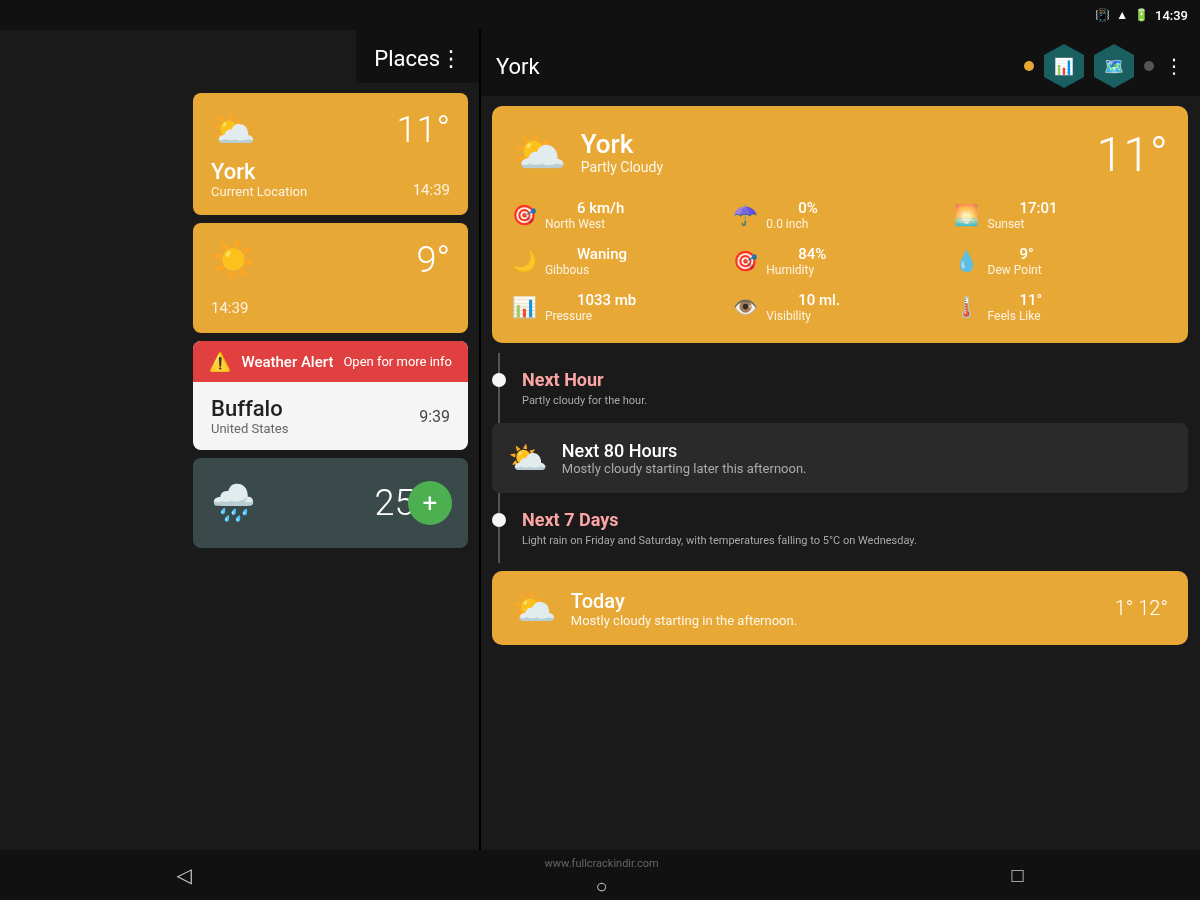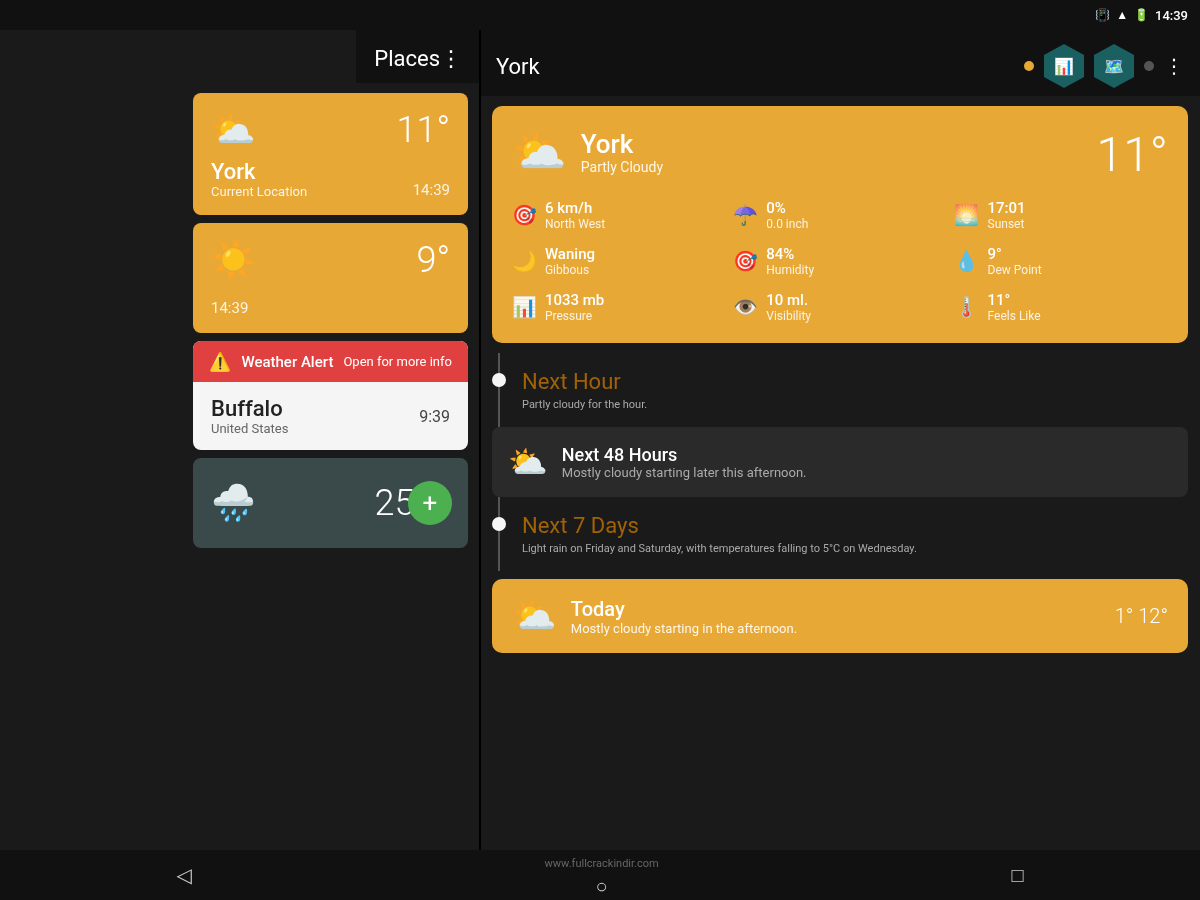--- a/index.html
+++ b/index.html
@@ -328,20 +328,21 @@
       gap: 8px;
     }
     .detail-icon {
       font-size: 20px;
       color: rgba(255,255,255,0.9);
     }
     .detail-value {
       color: #fff;
       font-size: 15px;
       font-weight: 500;
+      margin-left: 32px;
     }
     .detail-label {
       color: rgba(255,255,255,0.85);
       font-size: 12px;
     }
 
     
     .timeline-section {
       padding: 0 12px;
       position: relative;
@@ -369,23 +370,23 @@
       top: 0;
       bottom: 0;
       width: 2px;
       background: #555;
       z-index: 0;
     }
     .timeline-content {
       flex: 1;
     }
     .timeline-title {
-      color: #a16207;
-      font-size: 22px;
-      font-weight: 400;
+      color: #fca5a5;
+      font-size: 18px;
+      font-weight: 700;
       margin-bottom: 4px;
     }
     .timeline-desc {
       color: #aaa;
       font-size: 11px;
     }
 
     
     .timeline-dark-card {
       background: #2a2a2a;
@@ -635,21 +636,21 @@
       <div class="timeline-content">
         <div class="timeline-title">Next Hour</div>
         <div class="timeline-desc">Partly cloudy for the hour.</div>
       </div>
     </div>
   </div>
 
   <div class="timeline-dark-card">
     <span class="timeline-card-icon">⛅</span>
     <div>
-      <div class="timeline-card-title">Next 48 Hours</div>
+      <div class="timeline-card-title">Next 80 Hours</div>
       <div class="timeline-card-desc">Mostly cloudy starting later this afternoon.</div>
     </div>
   </div>
 
   <div class="timeline-section" style="position:relative;">
     <div class="timeline-line"></div>
     <div class="timeline-item">
       <div class="timeline-dot"></div>
       <div class="timeline-content">
         <div class="timeline-title">Next 7 Days</div>

